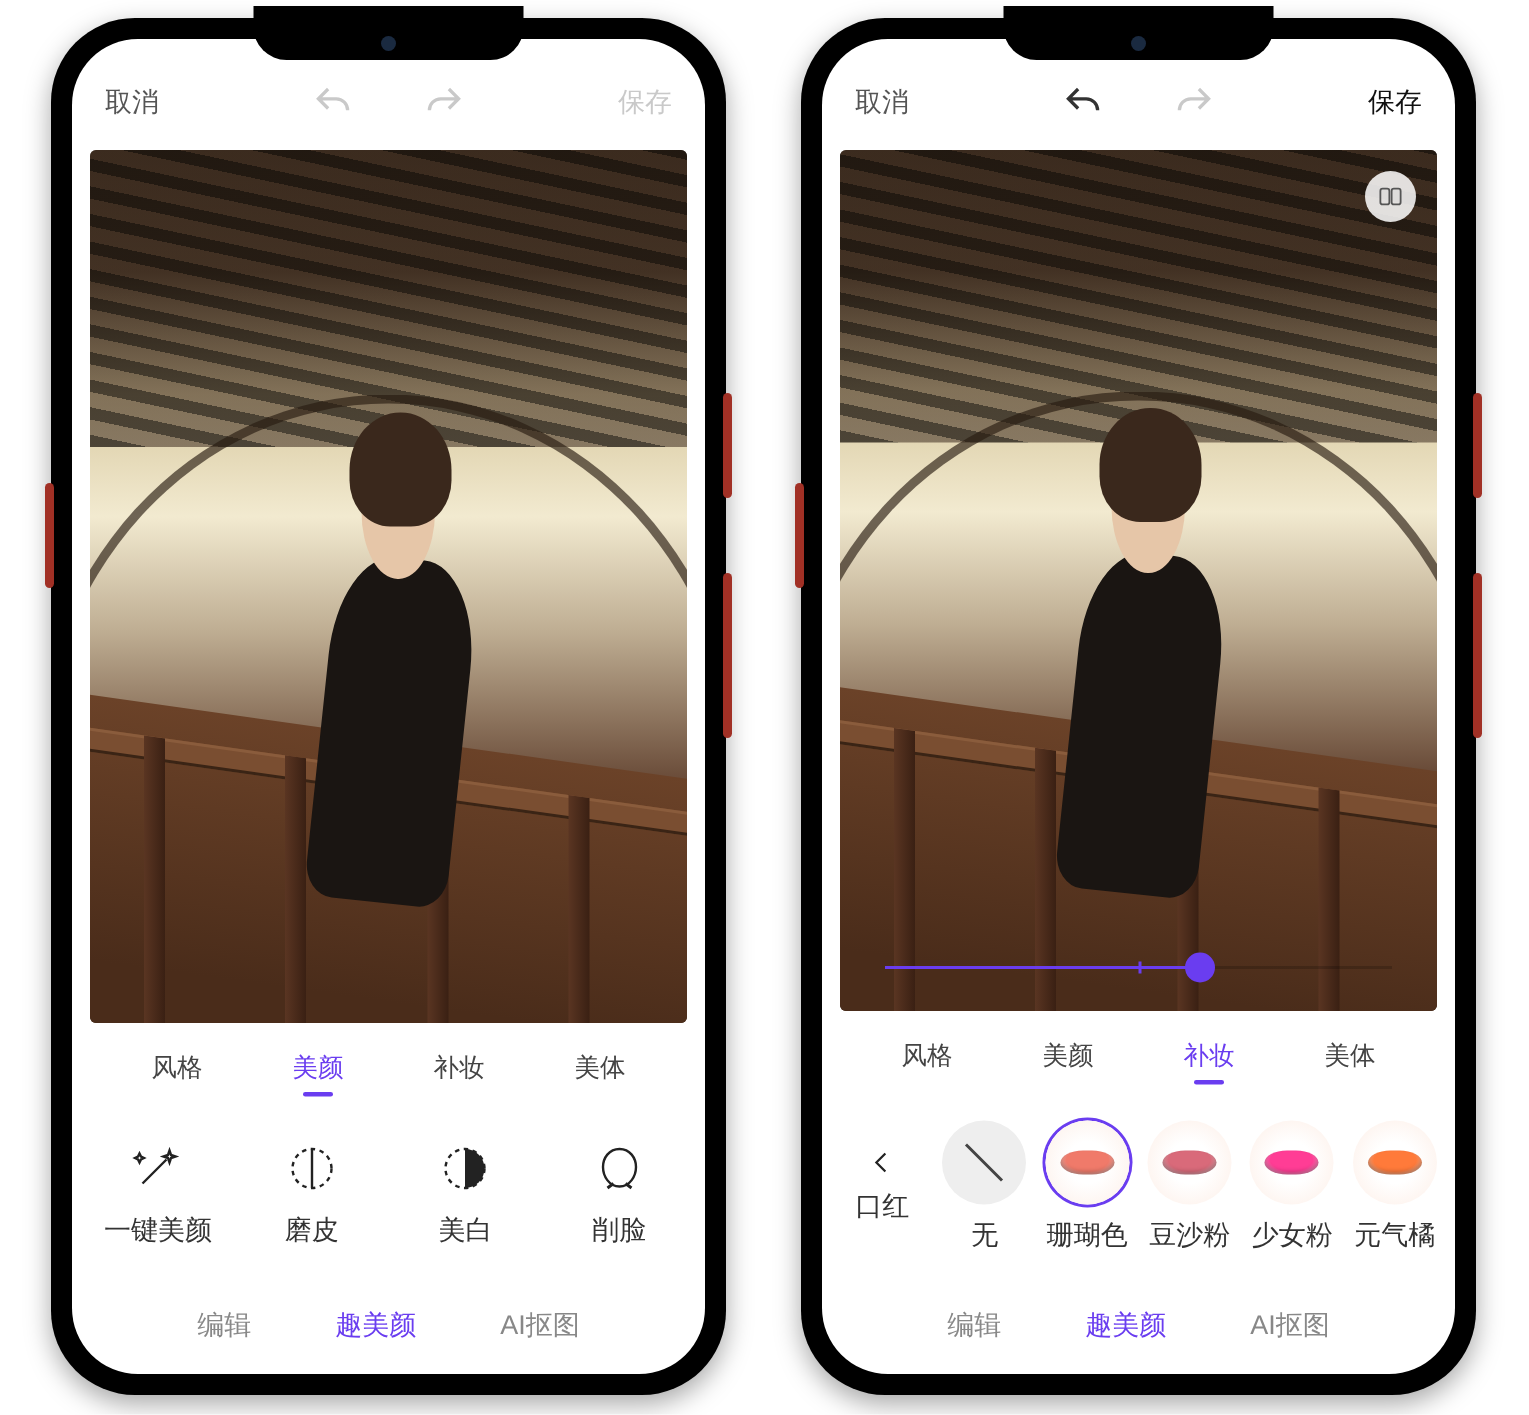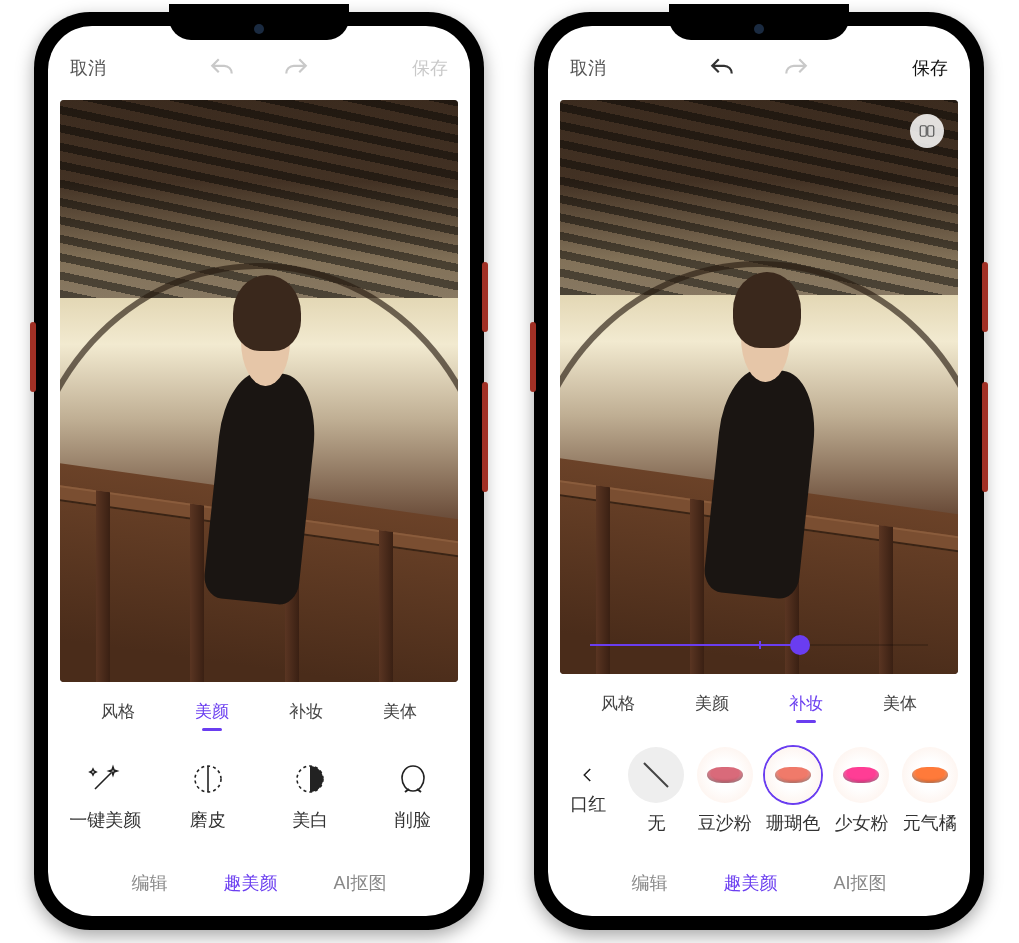--- a/index.html
+++ b/index.html
@@ -219,30 +219,30 @@
             </div>
           <span class="tlabel">口红</span>
         </div>
         <div class="lipitem">
           <div class="lip none">
               <div class="slash"></div>
             </div>
           <span class="tlabel">无</span>
         </div>
         <div class="lipitem">
+          <div class="lip selected">
+              <div class="mouth" id="lipc1" style="background: radial-gradient(at 50% 40%, rgb(240, 122, 106) 0%, rgb(240, 122, 106) 55%, rgba(0, 0, 0, 0.15) 100%); box-shadow: rgba(0, 0, 0, 0.25) 0px -2px 3px inset;"></div>
+            </div>
+          <span class="tlabel">珊瑚色</span>
+        </div>
+        <div class="lipitem">
           <div class="lip">
               <div class="mouth" id="lipc2" style="background: radial-gradient(at 50% 40%, rgb(217, 106, 122) 0%, rgb(217, 106, 122) 55%, rgba(0, 0, 0, 0.15) 100%); box-shadow: rgba(0, 0, 0, 0.25) 0px -2px 3px inset;"></div>
             </div>
           <span class="tlabel">豆沙粉</span>
-        </div>
-        <div class="lipitem">
-          <div class="lip selected">
-              <div class="mouth" id="lipc1" style="background: radial-gradient(at 50% 40%, rgb(240, 122, 106) 0%, rgb(240, 122, 106) 55%, rgba(0, 0, 0, 0.15) 100%); box-shadow: rgba(0, 0, 0, 0.25) 0px -2px 3px inset;"></div>
-            </div>
-          <span class="tlabel">珊瑚色</span>
         </div>
         <div class="lipitem">
           <div class="lip">
               <div class="mouth" id="lipc3" style="background: radial-gradient(at 50% 40%, rgb(255, 61, 149) 0%, rgb(255, 61, 149) 55%, rgba(0, 0, 0, 0.15) 100%); box-shadow: rgba(0, 0, 0, 0.25) 0px -2px 3px inset;"></div>
             </div>
           <span class="tlabel">少女粉</span>
         </div>
         <div class="lipitem">
           <div class="lip">
               <div class="mouth" id="lipc4" style="background: radial-gradient(at 50% 40%, rgb(255, 122, 58) 0%, rgb(255, 122, 58) 55%, rgba(0, 0, 0, 0.15) 100%); box-shadow: rgba(0, 0, 0, 0.25) 0px -2px 3px inset;"></div>

